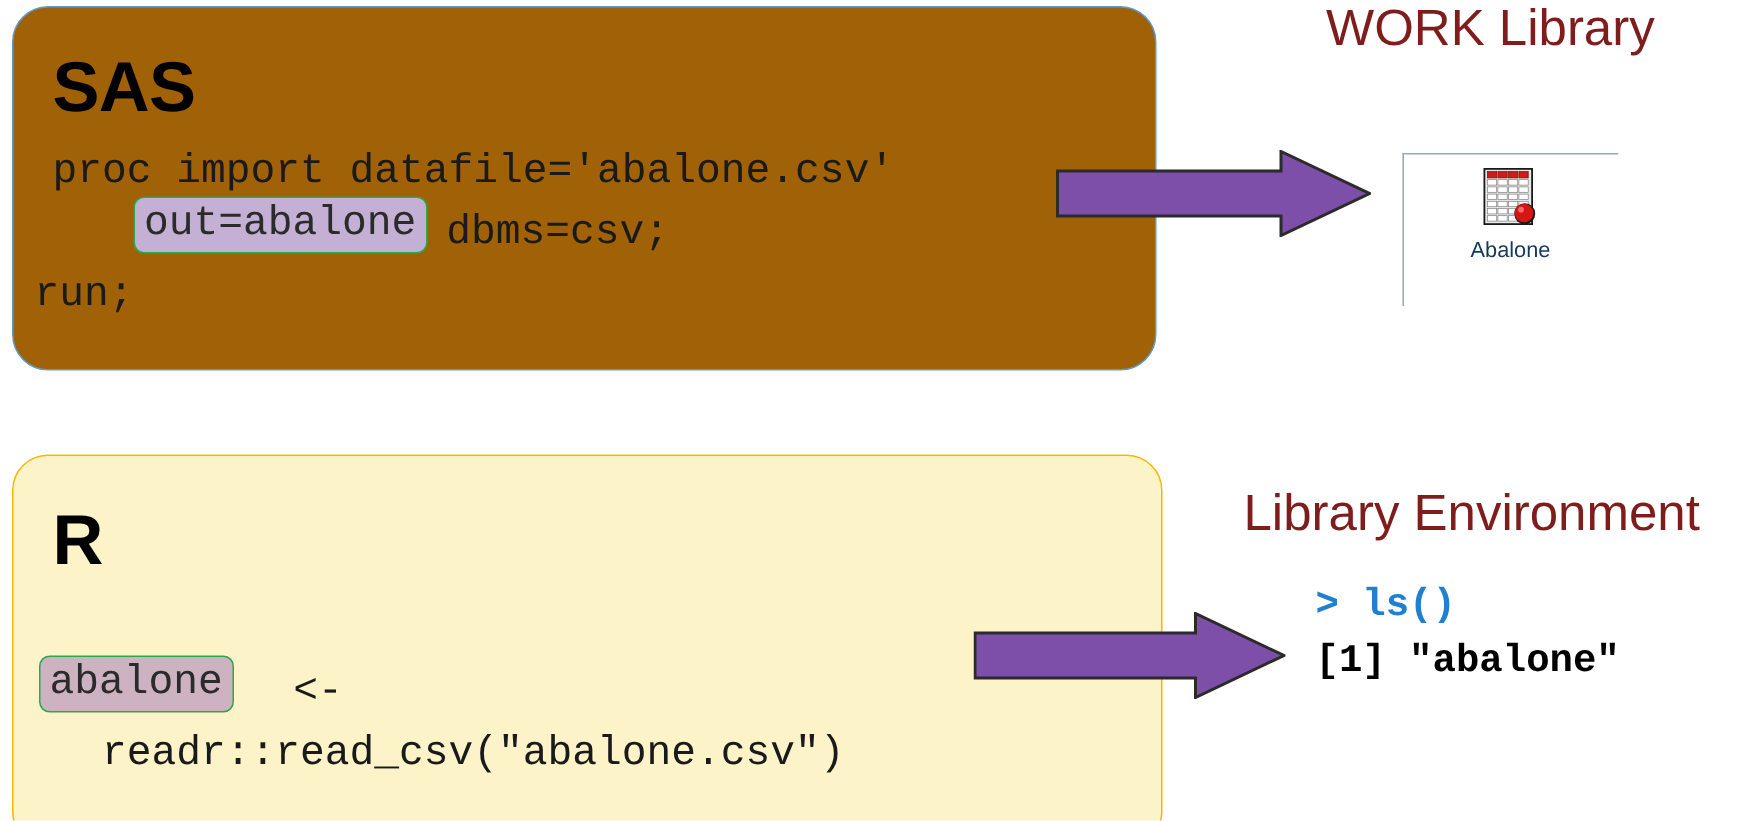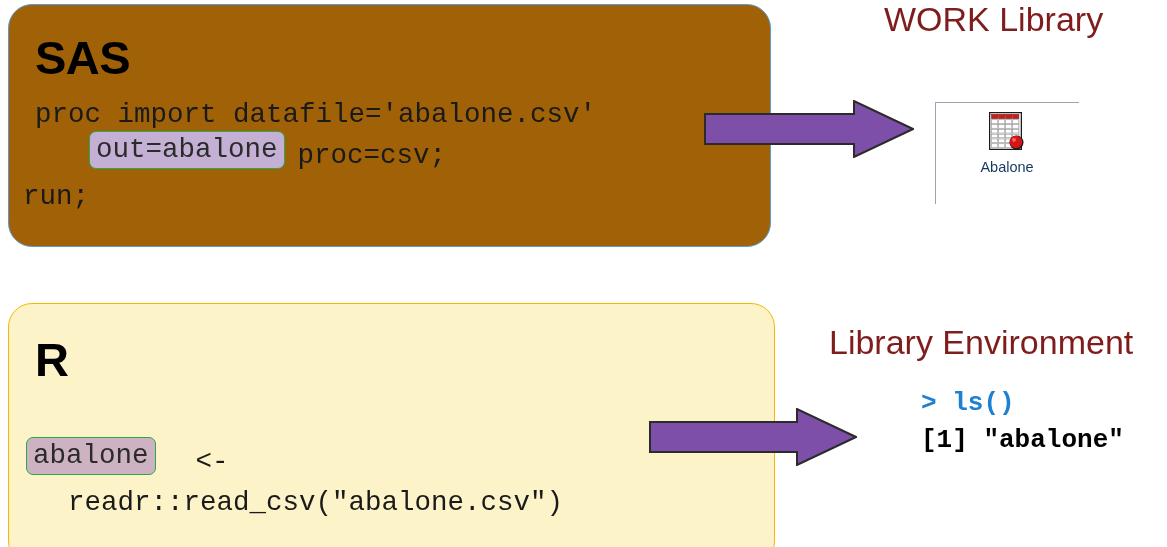--- a/index.html
+++ b/index.html
@@ -165,34 +165,33 @@
   }
 
   
   .console-line {
     position: absolute;
     font-family: "Liberation Mono", "DejaVu Sans Mono", monospace;
     font-weight: bold;
     font-size: 26px;
     white-space: pre;
     line-height: 1;
-    margin-left: 44px;
   }
   #console-prompt { left: 877px; top: 390px; color: #1f7fd0; }
   #console-result { left: 877px; top: 427px; color: #000000; }
 </style>
 </head>
 <body>
 
 <div class="abs" id="sas-panel">
   <div class="lang-title" id="sas-title">SAS</div>
 
   <div class="code-line" style="left:26px; top:96px;">proc import datafile='abalone.csv'</div>
 
-  <div class="code-line" style="left:272px; top:137px;"> proc=csv;</div>
+  <div class="code-line" style="left:272px; top:137px;"> dbms=csv;</div>
 
   <div class="code-line" style="left:14px; top:178px;">run;</div>
 </div>
 
 <div class="token-chip" id="sas-chip" style="left:60px; top:131px; height:38px;margin-left:29px;">out=abalone</div>
 
 <div class="block-arrow" style="left:704px; top:100px;">
   <svg width="210" height="58" viewBox="0 0 210 58" xmlns="http://www.w3.org/2000/svg">
     <polygon points="1,14 150,14 150,1 209,29 150,57 150,44 1,44" fill="#7d4fa8" stroke="#2b2b2b" stroke-width="2" stroke-linejoin="miter"></polygon>
   </svg>

